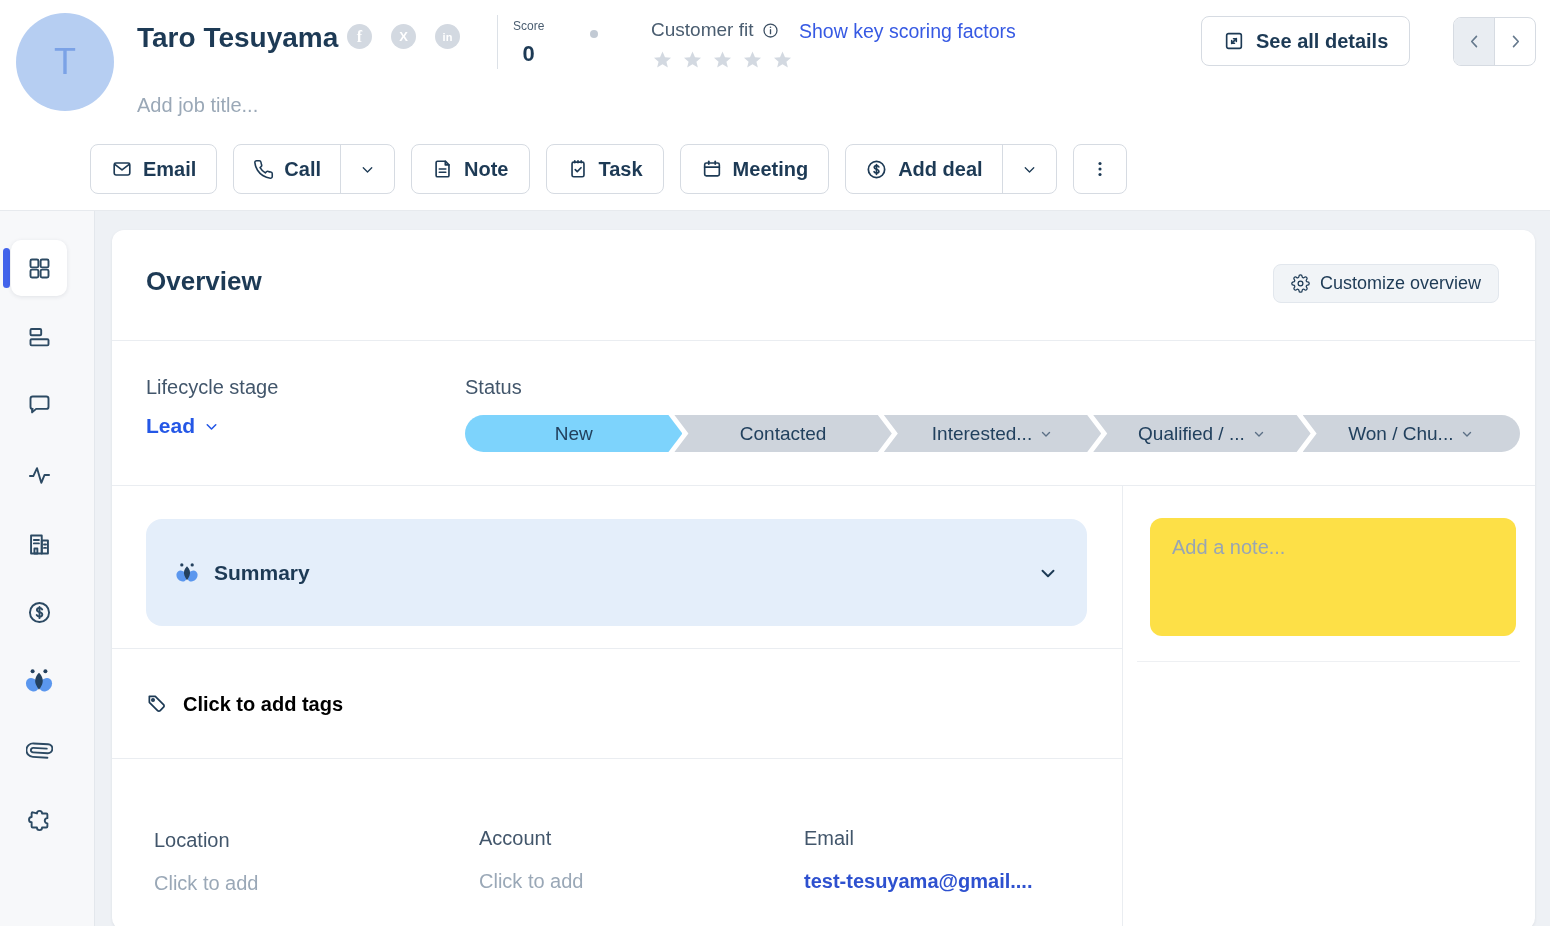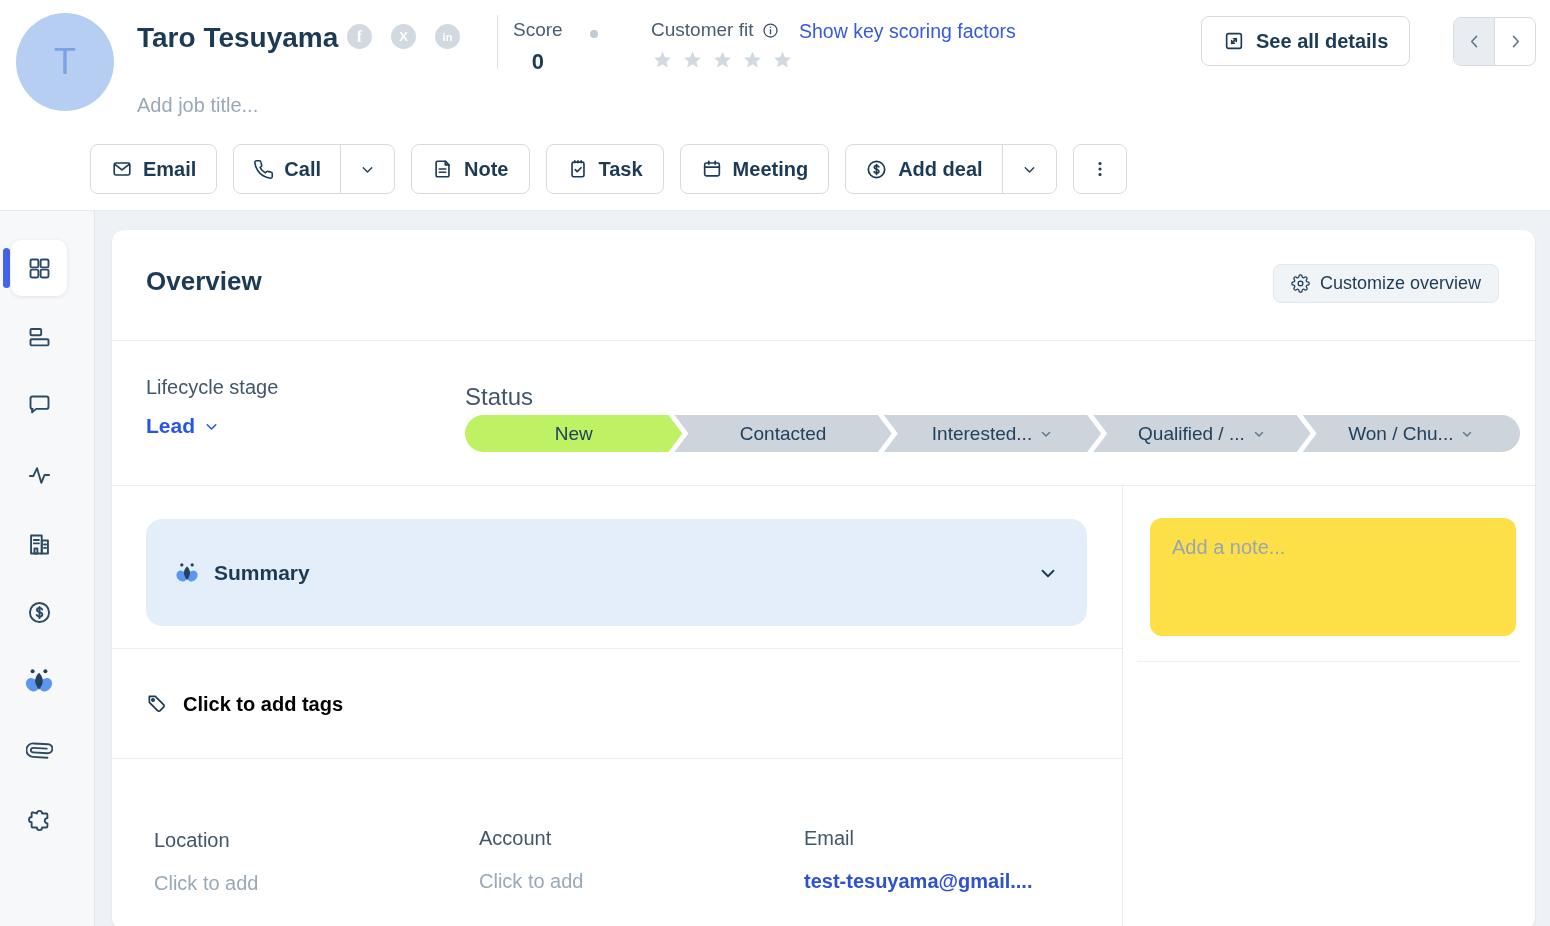--- a/index.html
+++ b/index.html
@@ -18,21 +18,21 @@
   #app{position:relative;width:1550px;height:926px;background:#eef1f5;overflow:hidden;}
 
   
   .hdr{position:absolute;left:0;top:0;width:1550px;height:211px;background:#fff;border-bottom:1px solid #e7eaee;}
   .avatar{position:absolute;left:16px;top:13px;width:98px;height:98px;border-radius:50%;background:#b6cef2;color:#7ba2e6;font-size:36px;display:flex;align-items:center;justify-content:center;}
   .name{position:absolute;left:137px;top:22px;font-size:28px;font-weight:600;color:var(--navy);white-space:nowrap;}
   .socials{position:absolute;left:347px;top:24px;display:flex;gap:19px;}
   .soc{width:25px;height:25px;border-radius:50%;background:#d3d9e1;color:#fff;display:flex;align-items:center;justify-content:center;font-size:13px;font-weight:700;}
   .vdiv{position:absolute;left:497px;top:15px;width:1px;height:54px;background:#dce1e7;}
   .score-block{position:absolute;left:513px;top:19px;text-align:center;}
-  .score-label{font-size:19px;color:#4a5d70;}
+  .score-label{font-size:12px;color:#4a5d70;}
   .score-value{font-size:22px;font-weight:700;color:var(--navy);margin-top:8px;}
   .hdr-dot{position:absolute;left:590px;top:30px;width:8px;height:8px;border-radius:50%;background:#c2cad4;}
   .fit-block{position:absolute;left:651px;top:19px;}
   .fit-row{display:flex;align-items:center;gap:8px;font-size:19px;color:#4a5d70;}
   .stars{display:flex;gap:7px;margin-top:8px;}
   .scoring-link{position:absolute;left:799px;top:20px;font-size:19.5px;color:var(--link);cursor:pointer;white-space:nowrap;}
   .see-all{position:absolute;left:1201px;top:16px;height:50px;display:flex;align-items:center;gap:11px;padding:0 21px;background:#fff;border:1px solid var(--border);border-radius:8px;font-size:20px;font-weight:600;color:var(--navy);cursor:pointer;}
   .pager{position:absolute;left:1453px;top:17px;width:83px;height:49px;border:1px solid var(--border);border-radius:8px;display:flex;overflow:hidden;background:#fff;}
   .pager-half{flex:1;display:flex;align-items:center;justify-content:center;cursor:pointer;}
   .pager-half.prev{background:#e9edf2;border-right:1px solid var(--border);}
@@ -51,24 +51,24 @@
   .side-item.active{background:#fff;box-shadow:0 1px 4px rgba(25,40,60,.10);}
   .side-accent{position:absolute;left:3px;width:7px;height:40px;border-radius:5px;background:#4263eb;}
 
   
   .card{position:absolute;left:112px;top:230px;width:1423px;height:700px;background:#fff;border-radius:12px;box-shadow:0 1px 3px rgba(23,37,56,.08);}
   .ov-title{position:absolute;left:34px;top:36px;font-size:26px;font-weight:600;color:var(--navy);}
   .customize{position:absolute;left:1161px;top:34px;height:39px;display:flex;align-items:center;gap:10px;padding:0 17px;background:#f1f4f7;border:1px solid #e2e7ed;border-radius:8px;font-size:18px;color:var(--navy);cursor:pointer;white-space:nowrap;}
   .divider{position:absolute;height:1px;background:var(--divider);}
   .lc-label{position:absolute;left:34px;top:146px;font-size:20px;color:var(--label);}
   .lead{position:absolute;left:34px;top:184px;display:flex;align-items:center;gap:8px;font-size:21px;font-weight:700;color:var(--blue);cursor:pointer;}
-  .st-label{position:absolute;left:353px;top:153px;font-size:24px;color:var(--label);}
+  .st-label{position:absolute;left:353px;top:146px;font-size:20px;color:var(--label);}
   .pipeline{position:absolute;left:353px;top:185px;width:1055px;height:37px;display:flex;border-radius:19px;overflow:hidden;}
   .seg{flex:1;display:flex;align-items:center;justify-content:center;gap:7px;background:#ced4dc;color:#22415e;font-size:19px;cursor:pointer;white-space:nowrap;}
-  .seg.active{background:#bef264;}
+  .seg.active{background:#7dd3fc;}
   .seg.mid{margin-left:-8px;clip-path:polygon(0 0,calc(100% - 14px) 0,100% 50%,calc(100% - 14px) 100%,0 100%,14px 50%);}
   .seg.first{clip-path:polygon(0 0,calc(100% - 14px) 0,100% 50%,calc(100% - 14px) 100%,0 100%);}
   .seg.last{margin-left:-8px;clip-path:polygon(0 0,100% 0,100% 100%,0 100%,14px 50%);}
   .summary{position:absolute;left:34px;top:289px;width:941px;height:107px;border-radius:16px;background:#e4eefa;display:flex;align-items:center;justify-content:space-between;padding:0 28px;cursor:pointer;}
   .summary-left{display:flex;align-items:center;gap:14px;font-size:21px;font-weight:700;color:var(--navy);}
   .tags-row{position:absolute;left:34px;top:459px;height:30px;display:flex;align-items:center;gap:14px;cursor:pointer;}
   .tags-text{font-size:20px;font-weight:600;color:#000000;}
   .field{position:absolute;width:300px;}
   .field .f-label{font-size:20px;color:var(--label);}
   .field .f-value{font-size:20px;color:var(--muted);margin-top:20px;cursor:pointer;white-space:nowrap;}

